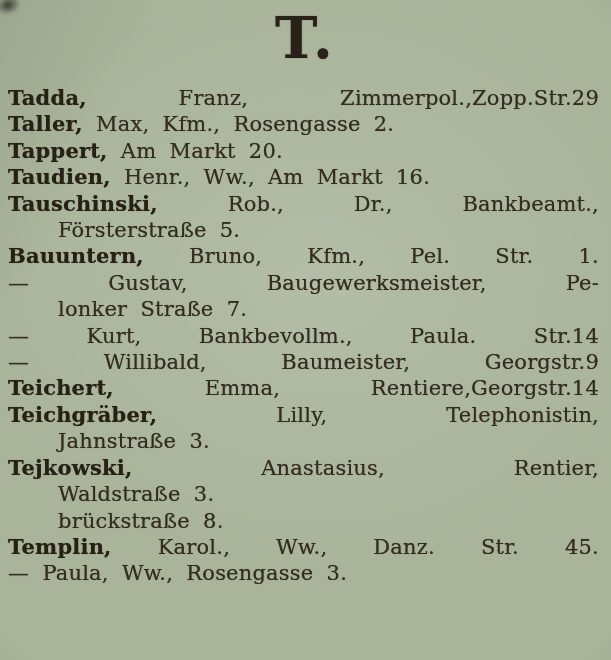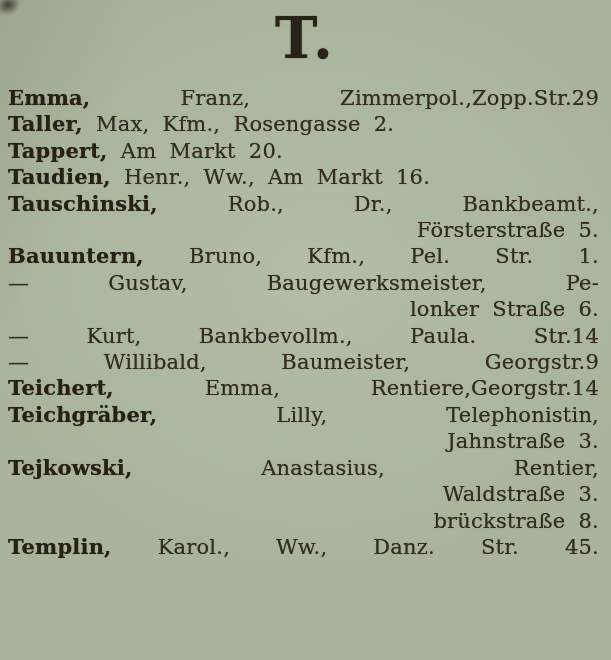--- a/index.html
+++ b/index.html
@@ -46,48 +46,48 @@
     white-space:nowrap;
     text-shadow:0 0 0.7px rgba(45,38,26,0.65);
   }
   .line.just{
     white-space:normal;
     text-align:justify;
     text-align-last:justify;
   }
   .line.wrap{
     padding-left:50px;
-    text-align:right;
   }
   .surname{
     font-weight:bold;
     color:#262015;
   }
 </style>
 </head>
 <body>
 
 <div class="page">
   <div class="corner-smudge"></div>
 
   <div class="heading">T.</div>
 
   <div class="list">
-      <div class="line just"><span class="surname">Emma,</span><span> Franz, Zimmerpol.,Zopp.Str.29</span></div>
+      <div class="line just"><span class="surname">Tadda,</span><span> Franz, Zimmerpol.,Zopp.Str.29</span></div>
       <div class="line"><span class="surname">Taller,</span><span> Max, Kfm., Rosengasse 2.</span></div>
       <div class="line"><span class="surname">Tappert,</span><span> Am Markt 20.</span></div>
       <div class="line"><span class="surname">Taudien,</span><span> Henr., Ww., Am Markt 16.</span></div>
       <div class="line just"><span class="surname">Tauschinski,</span><span> Rob., Dr., Bankbeamt.,</span></div>
       <div class="line wrap"><span class="surname"></span><span>Försterstraße 5.</span></div>
       <div class="line just"><span class="surname">Bauuntern,</span><span> Bruno, Kfm., Pel. Str. 1.</span></div>
       <div class="line just"><span class="surname"></span><span>— Gustav, Baugewerksmeister, Pe-</span></div>
-      <div class="line wrap"><span class="surname"></span><span>lonker Straße 6.</span></div>
+      <div class="line wrap"><span class="surname"></span><span>lonker Straße 7.</span></div>
       <div class="line just"><span class="surname"></span><span>— Kurt, Bankbevollm., Paula. Str.14</span></div>
       <div class="line just"><span class="surname"></span><span>— Willibald, Baumeister, Georgstr.9</span></div>
       <div class="line just"><span class="surname">Teichert,</span><span> Emma, Rentiere,Georgstr.14</span></div>
       <div class="line just"><span class="surname">Teichgräber,</span><span> Lilly, Telephonistin,</span></div>
       <div class="line wrap"><span class="surname"></span><span>Jahnstraße 3.</span></div>
       <div class="line just"><span class="surname">Tejkowski,</span><span> Anastasius, Rentier,</span></div>
       <div class="line wrap"><span class="surname"></span><span>Waldstraße 3.</span></div>
       <div class="line wrap"><span class="surname"></span><span>brückstraße 8.</span></div>
       <div class="line just"><span class="surname">Templin,</span><span> Karol., Ww., Danz. Str. 45.</span></div>
+      <div class="line"><span class="surname"></span><span>— Paula, Ww., Rosengasse 3.</span></div>
     </div>
 </div>
 
 </body></html>

